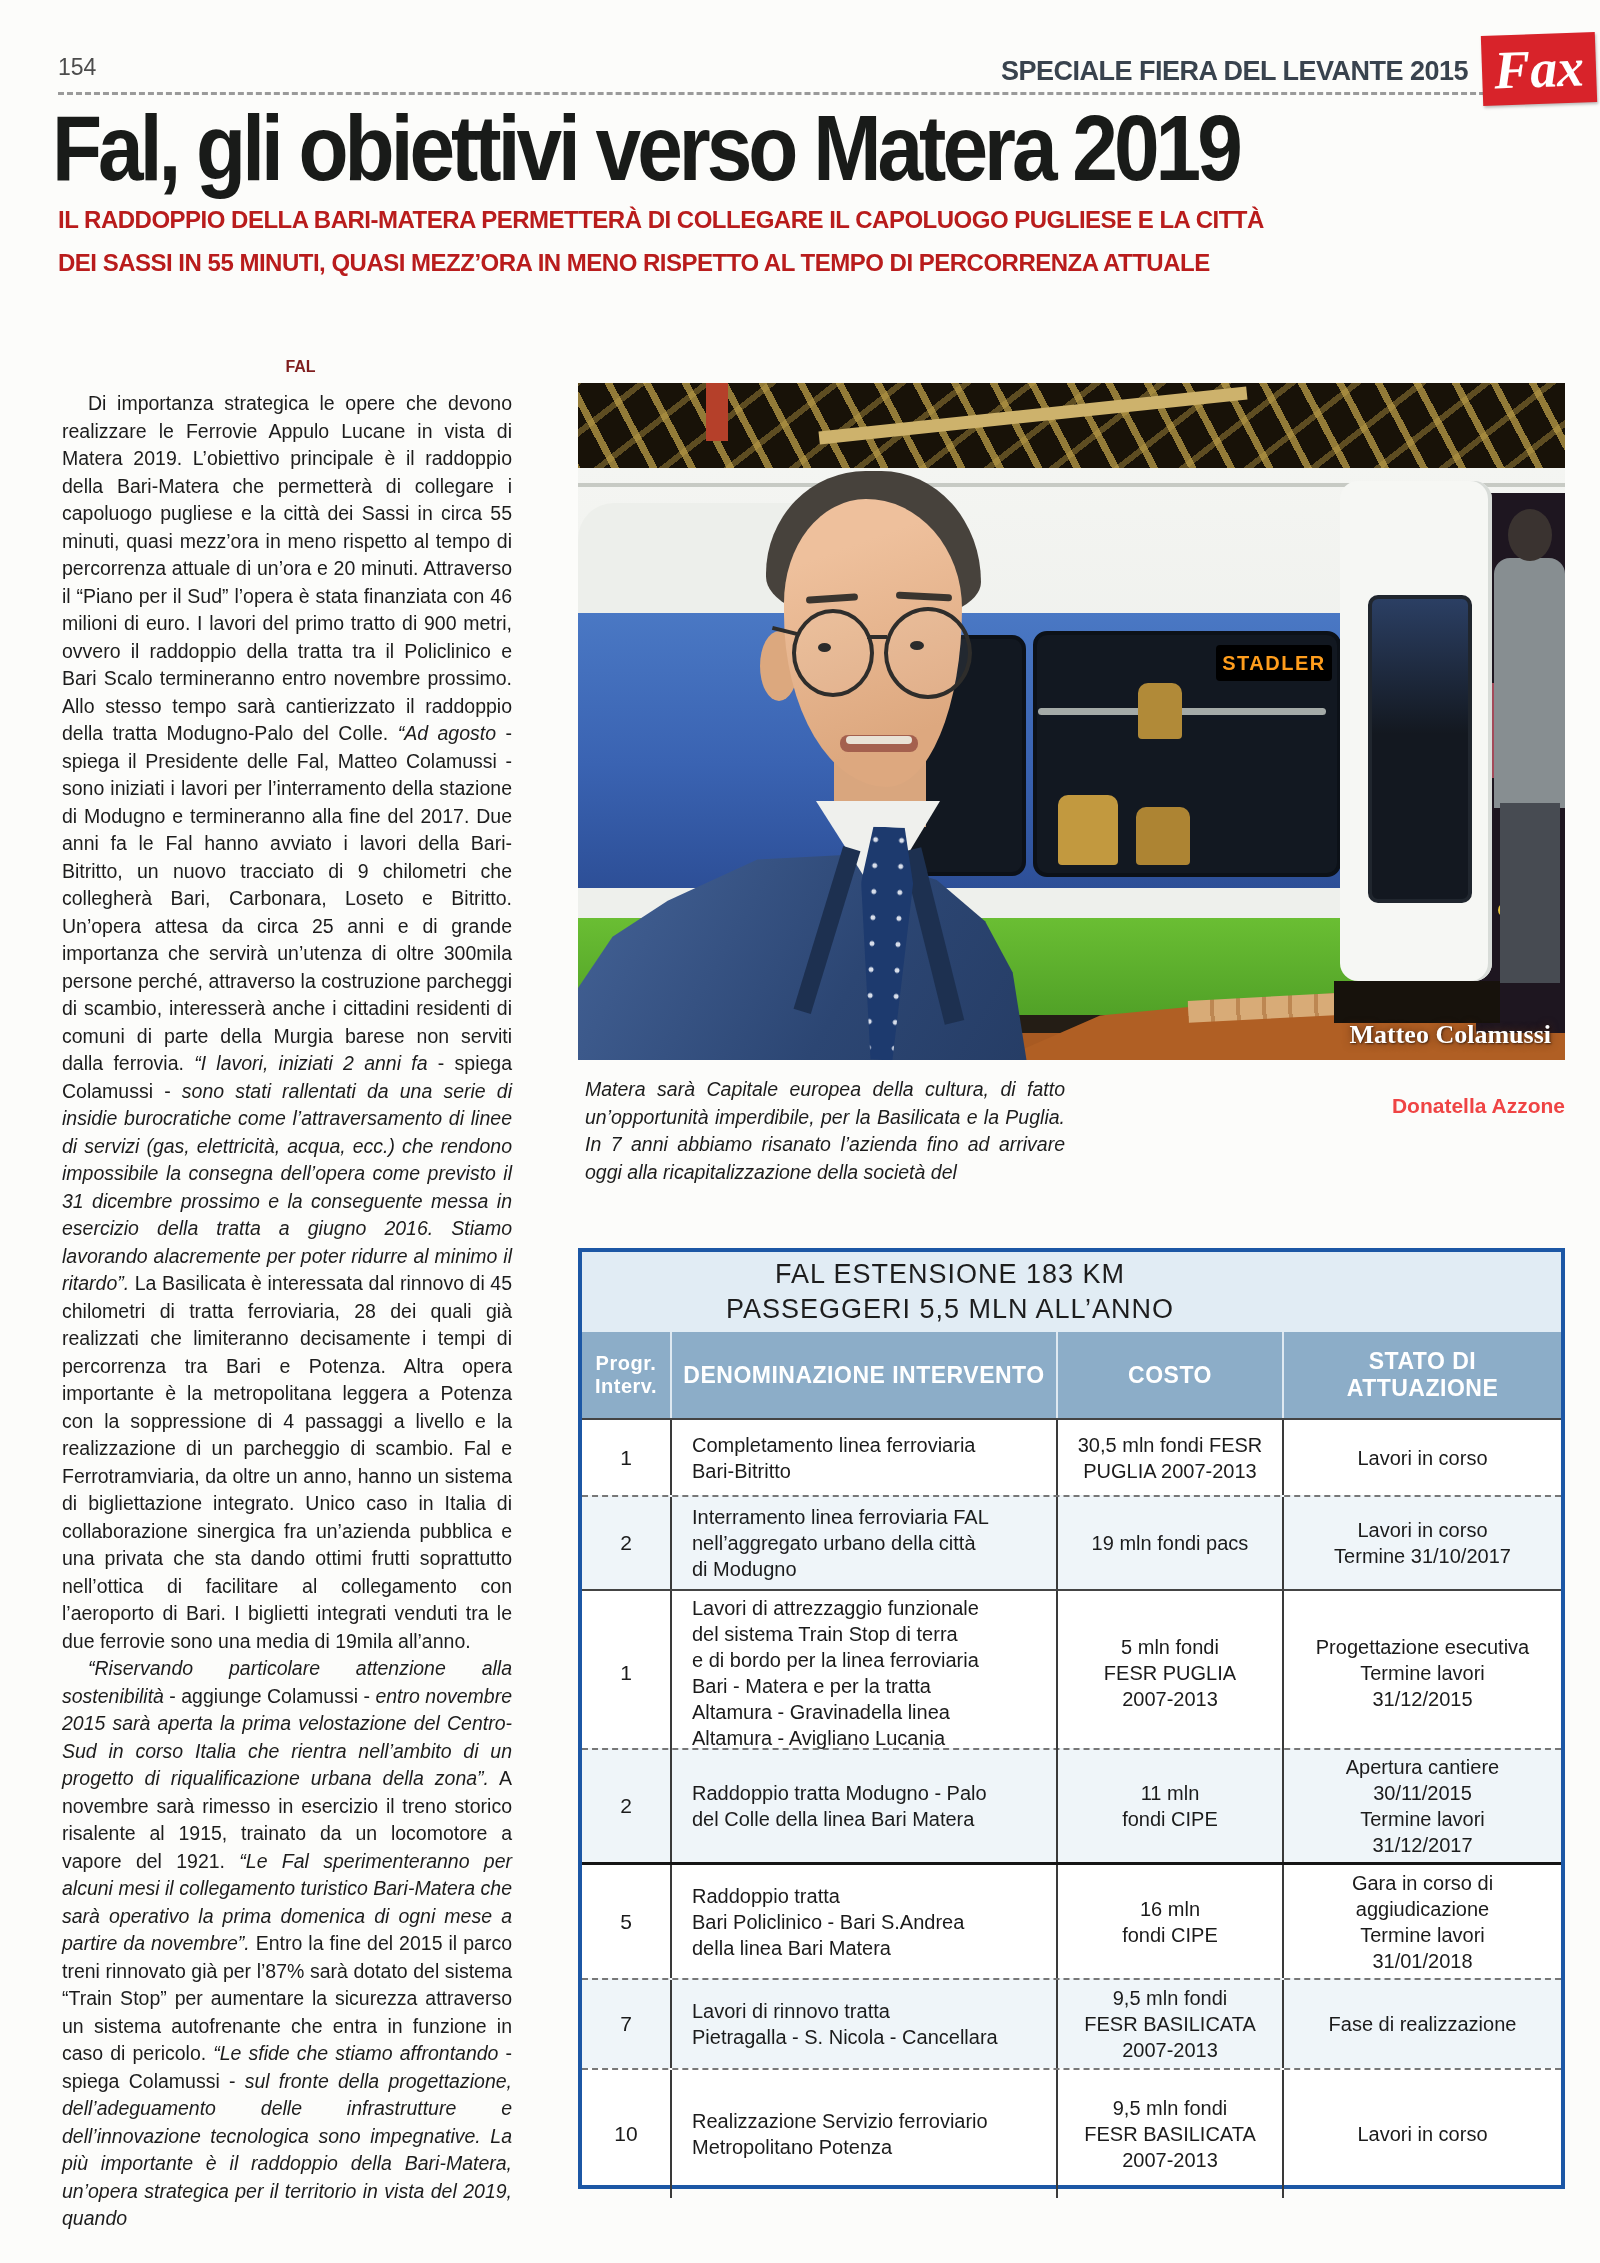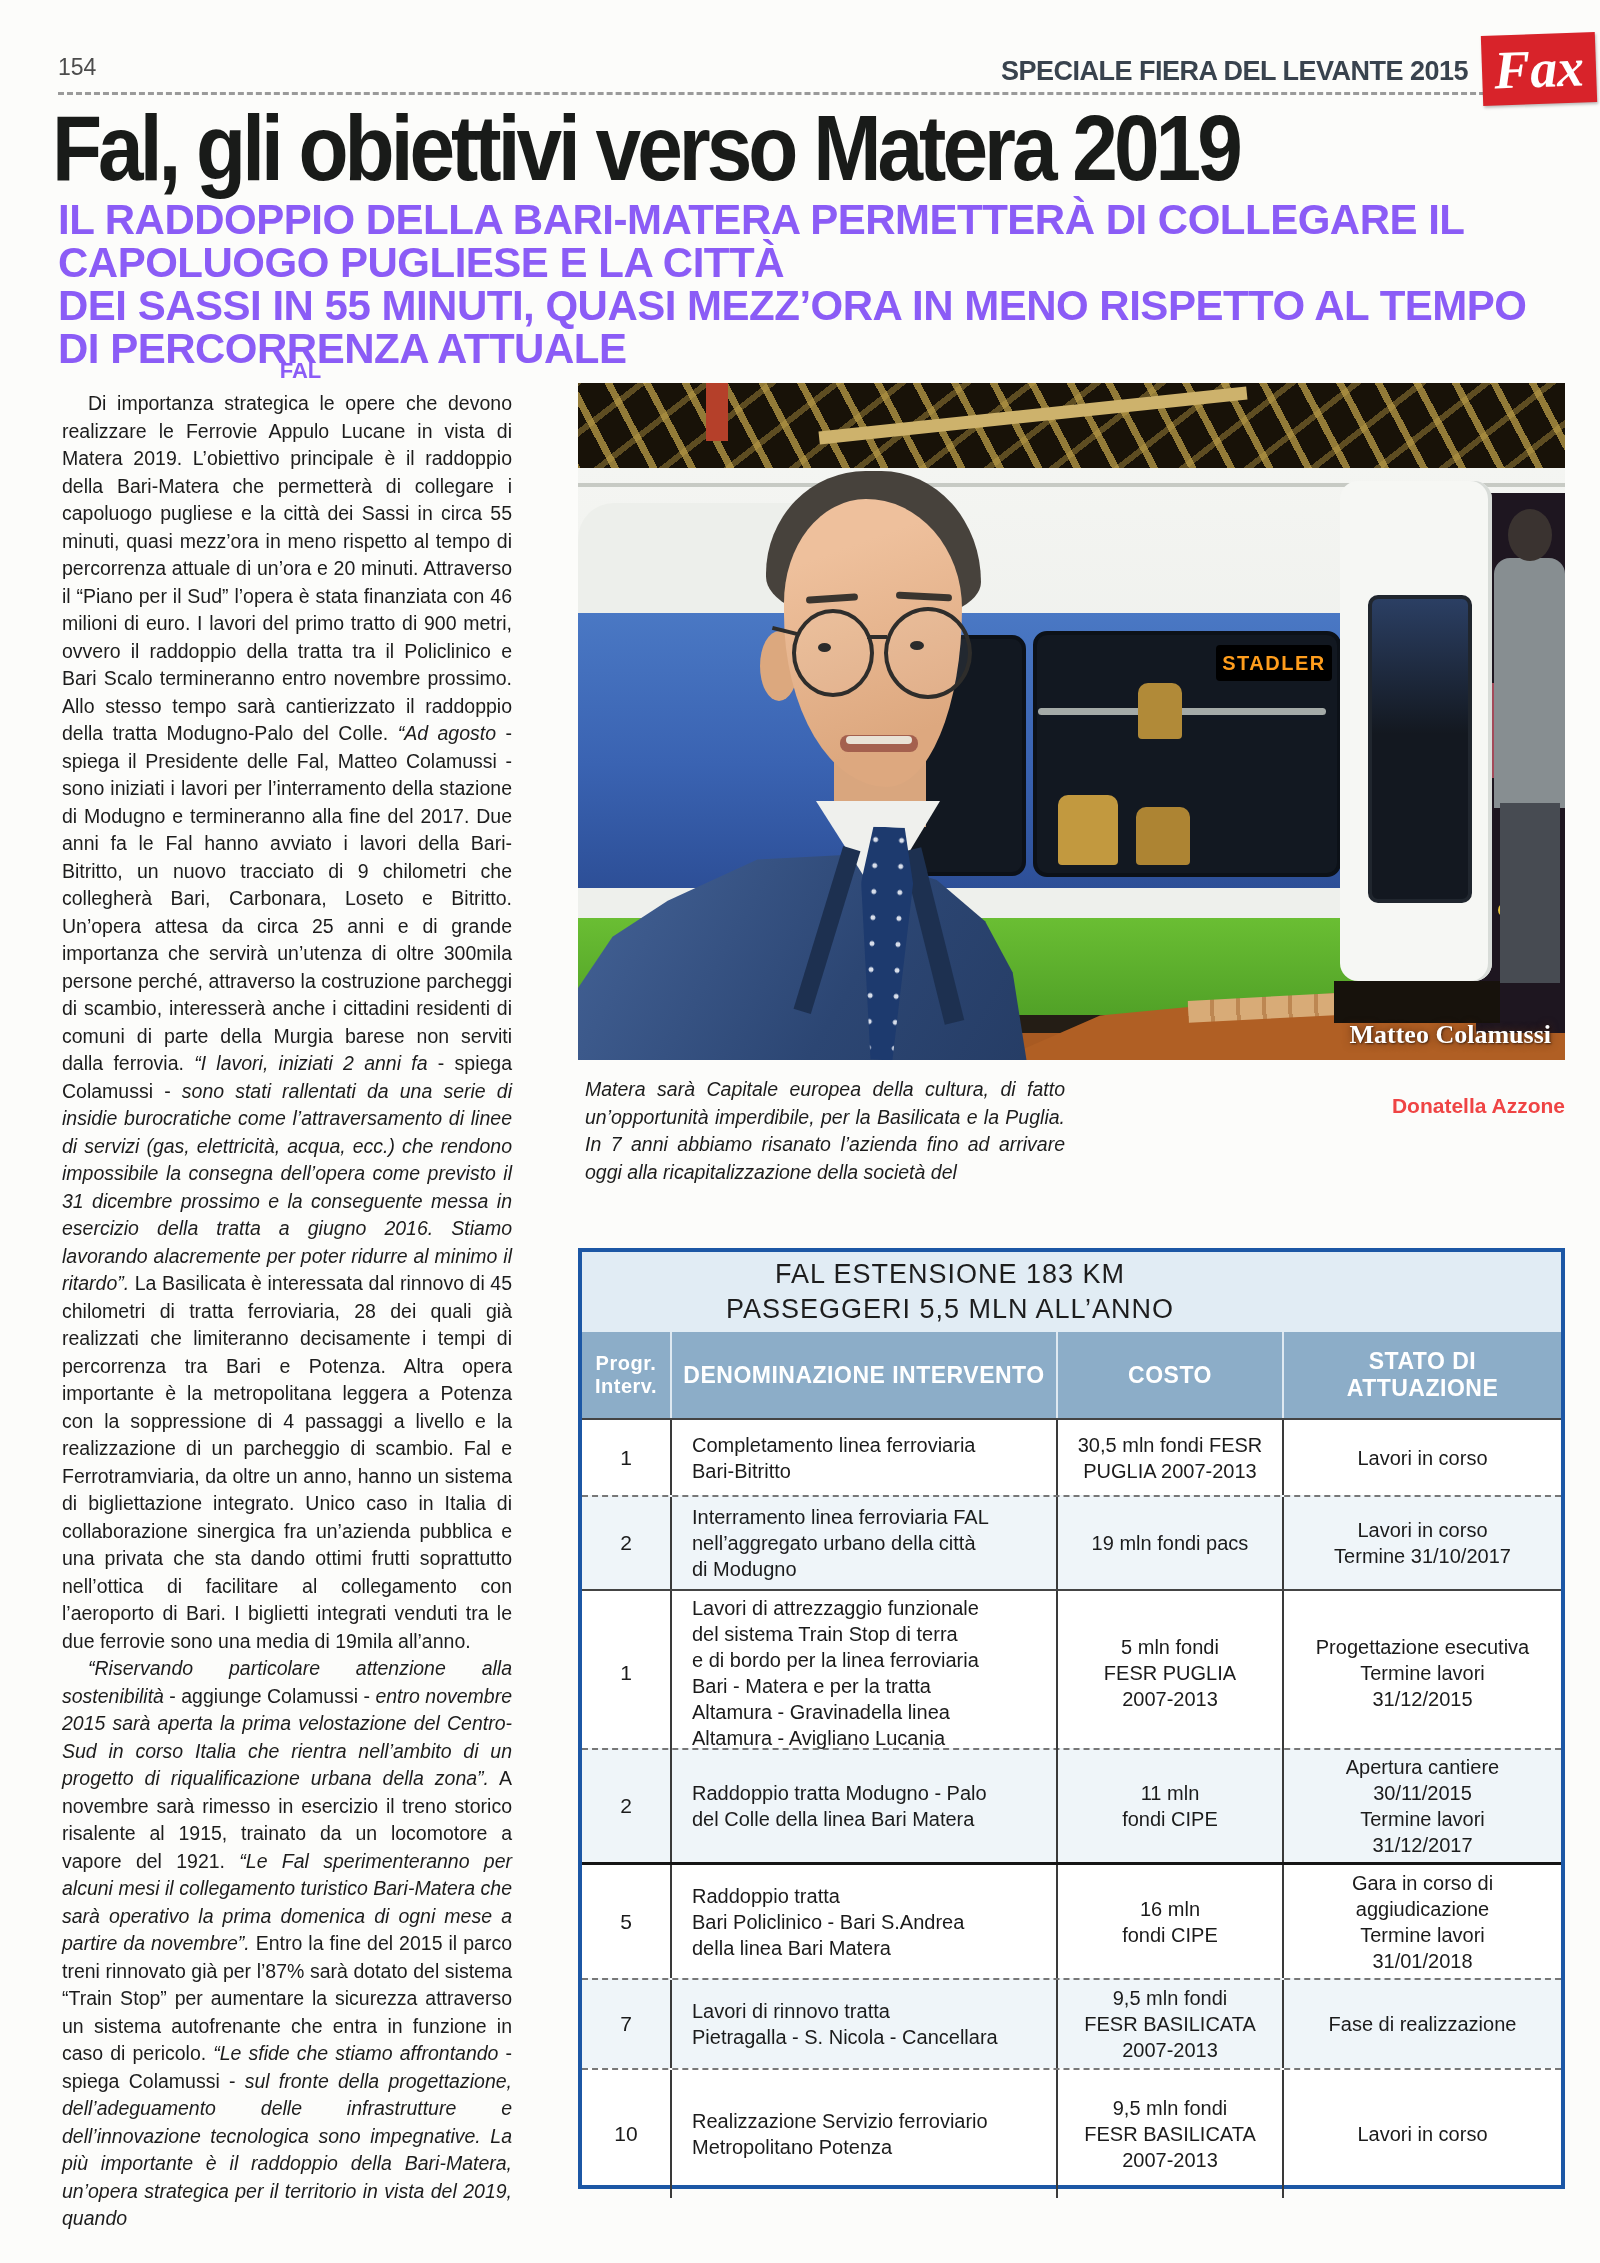--- a/index.html
+++ b/index.html
@@ -14,24 +14,24 @@
   .fax-logo{position:absolute;left:1482px;top:34px;width:114px;height:70px;background:#d8232a;
             transform:rotate(-2deg);display:flex;align-items:center;justify-content:center;
             box-shadow:1px 2px 3px rgba(0,0,0,.25);}
   .fax-logo span{font-family:"Liberation Serif",serif;font-style:italic;font-weight:bold;
                  font-size:54px;color:#fff;line-height:1;}
 
   
   .headline{position:absolute;left:52px;top:96px;width:1520px;font-size:82px;font-weight:bold;
             letter-spacing:-4px;color:#191b19;transform:scale(1,1.12);transform-origin:left top;
             white-space:nowrap;}
-  .subheadline{position:absolute;left:58px;top:198px;width:1510px;font-size:42px;font-weight:bold;
-               letter-spacing:-.5px;line-height:43px;color:#8b5cf6;}
+  .subheadline{position:absolute;left:58px;top:198px;width:1510px;font-size:24px;font-weight:bold;
+               letter-spacing:-.5px;line-height:43px;color:#b91c1c;}
   .kicker{position:absolute;left:228px;top:358px;width:145px;text-align:center;
-          font-size:22px;font-weight:bold;color:#8b5cf6;}
+          font-size:16px;font-weight:bold;color:#7f1d1d;}
 
   
   .col{position:absolute;font-size:19.5px;line-height:27.5px;text-align:justify;color:#1c1c1c;}
   .col1{left:62px;top:390px;width:450px;}
   .col2{left:585px;top:1076px;width:480px;}
   .col3{left:1078px;top:1076px;width:487px;}
   .par{margin:0;text-indent:26px;}
   .col2 .par,.col3 .par{text-indent:0;}
   .it{font-style:italic;}
   .byline{display:block;text-align:right;font-weight:bold;font-size:21px;font-style:normal;

